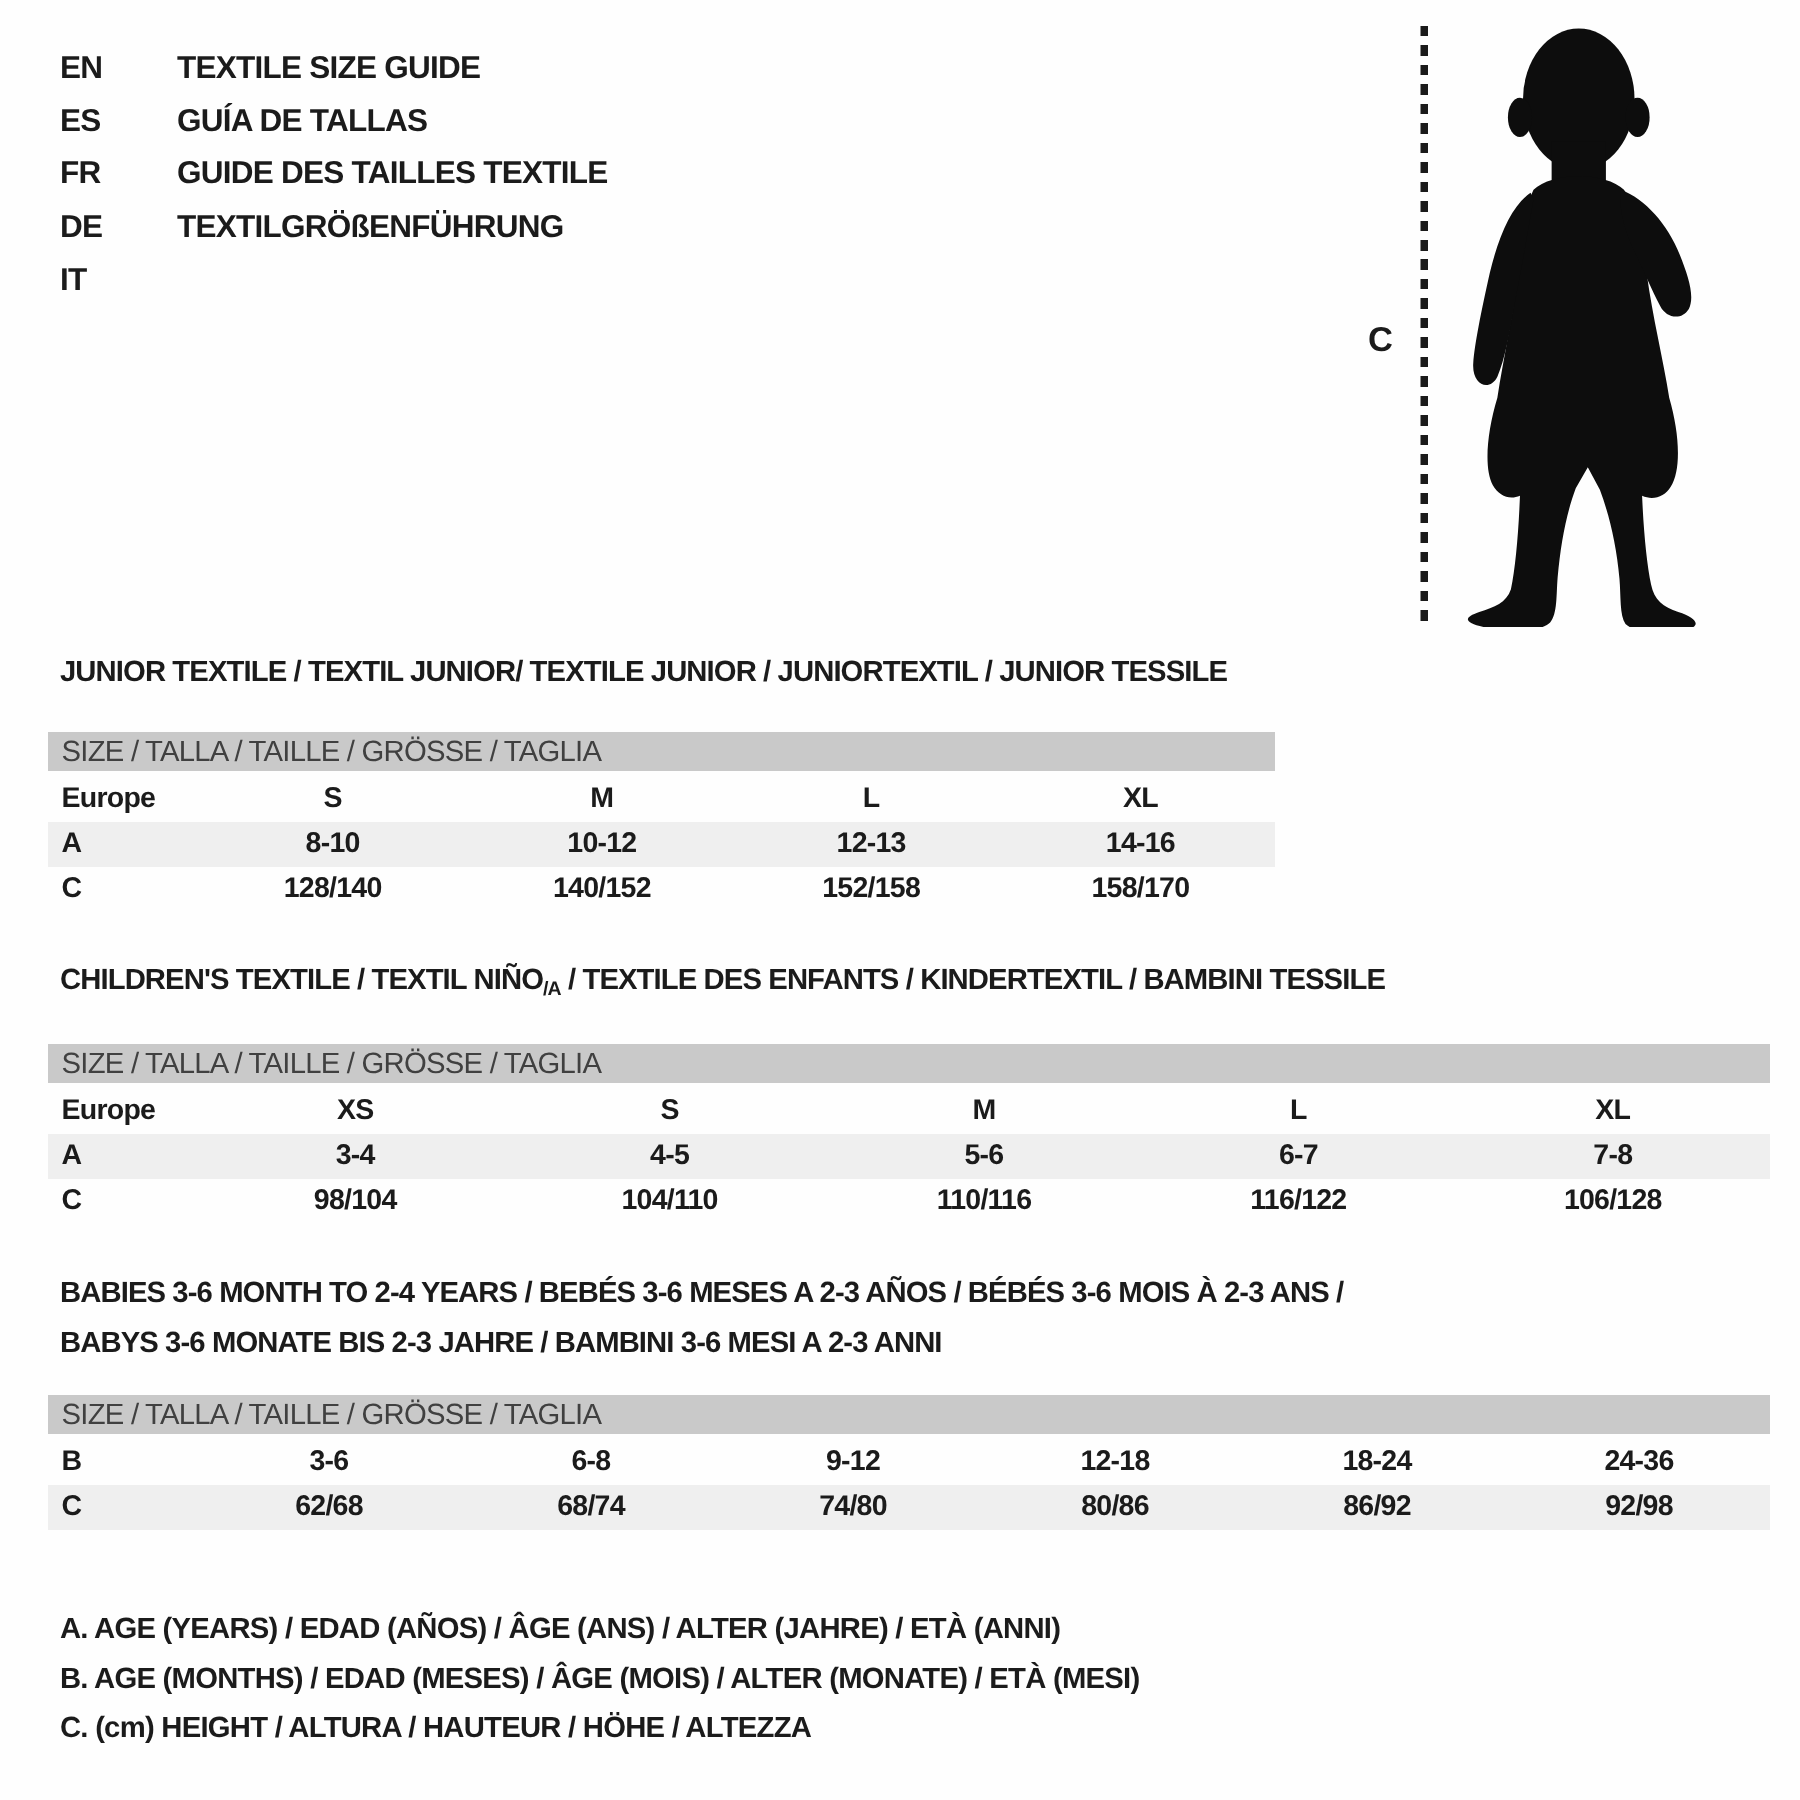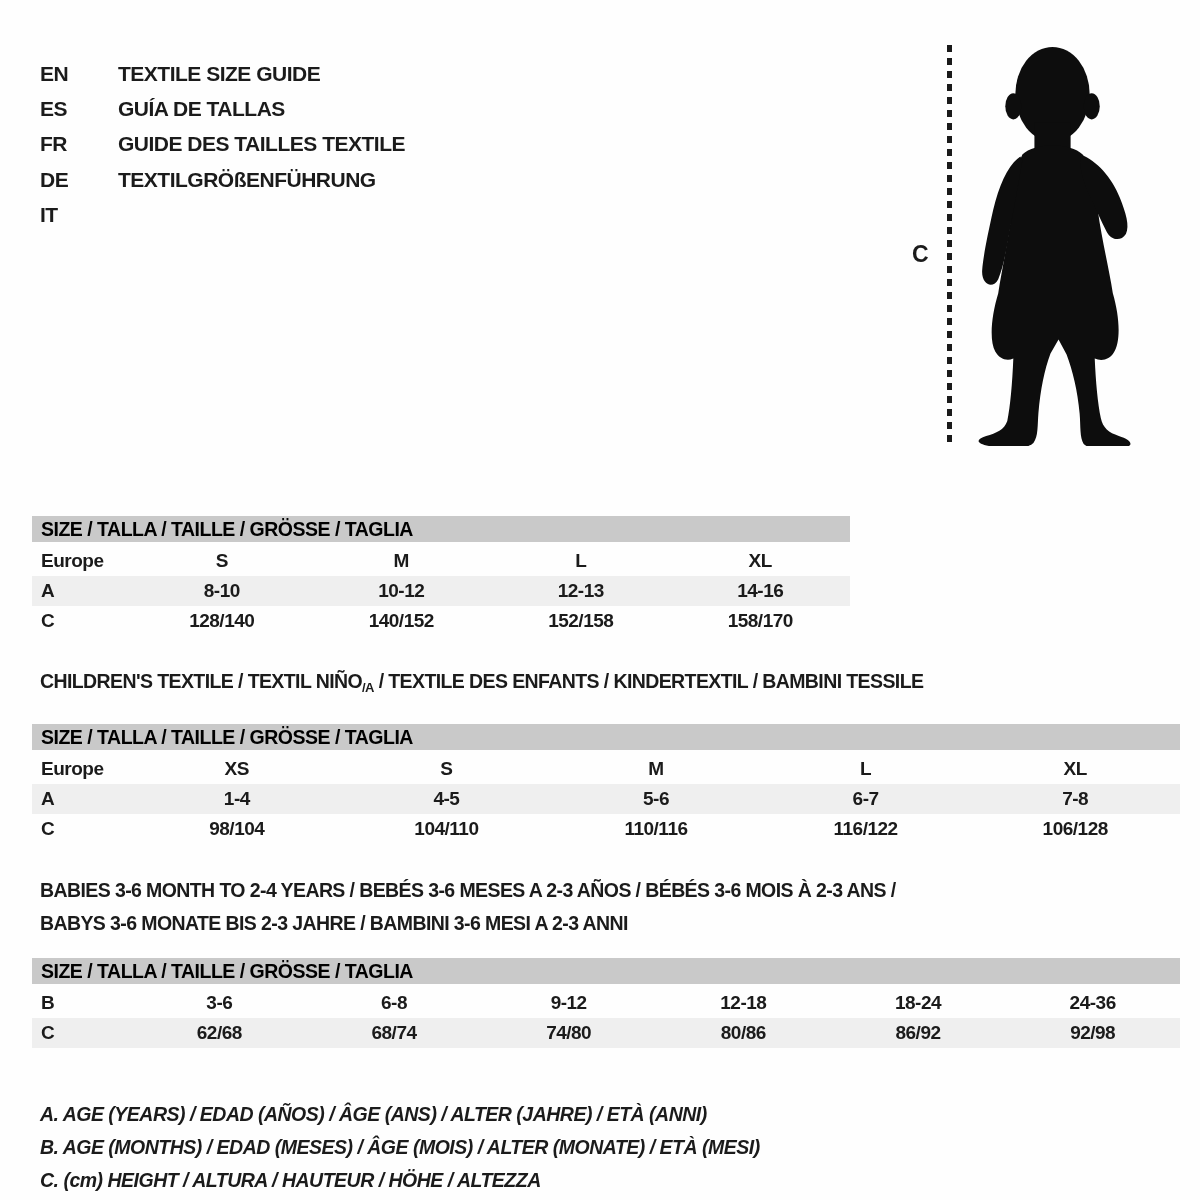--- a/index.html
+++ b/index.html
@@ -3,21 +3,21 @@
 <meta charset="utf-8">
 <style>
   html, body { margin: 0; padding: 0; }
   body {
     width: 1200px; height: 1200px;
     background: #fefefe;
     font-family: "Liberation Sans", sans-serif;
     color: #1b1b1b;
     overflow: hidden;
   }
-  .page { position: relative; width: 1200px; height: 1064px; margin-top: 28px; }
+  .page { position: relative; width: 1200px; height: 1064px; }
 
   
   .lang-block { position: absolute; left: 40px; top: 28px; }
   .lang-row { display: flex; height: 35.4px; align-items: center; }
   .lang-code, .lang-title {
     font-weight: 700; font-size: 21px; letter-spacing: -0.5px; white-space: nowrap;
   }
   .lang-code { width: 78px; }
 
   
@@ -41,37 +41,37 @@
   .sec-title.babies   { top: 846px; line-height: 33px; white-space: normal; width: 930px; }
   .sub-a { font-size: 13px; vertical-align: -4px; }
 
   
   .size-table { position: absolute; left: 32px; }
   .size-table.junior   { top: 488px; width: 818px; }
   .size-table.children { top: 696px; width: 1148px; }
   .size-table.babies   { top: 930px; width: 1148px; }
   .t-head {
     height: 26px; line-height: 26px; margin-bottom: 4px;
-    background: #c9c9c9; color: #000000;
-    font-weight: 700; font-size: 19.5px; letter-spacing: -0.5px;
+    background: #c9c9c9; color: #404040;
+    font-weight: 400; font-size: 19.5px; letter-spacing: -0.5px;
     padding-left: 9px;
   }
   .t-row { display: grid; height: 30px; align-items: center; }
   .junior   .t-row { grid-template-columns: 100px repeat(4, 1fr); }
   .children .t-row { grid-template-columns: 100px repeat(5, 1fr); }
   .babies   .t-row { grid-template-columns: 100px repeat(6, 1fr); }
   .t-row.shaded { background: #efefef; }
   .cell {
     font-weight: 700; font-size: 19px; letter-spacing: -0.5px;
     text-align: center; white-space: nowrap;
   }
   .cell.lbl { text-align: left; padding-left: 9px; }
 
   
-  .legend { position: absolute; left: 40px; top: 1070px; font-style: italic; }
+  .legend { position: absolute; left: 40px; top: 1070px; }
   .legend-line {
     font-weight: 700; font-size: 19.5px; letter-spacing: -0.5px;
     line-height: 33px; white-space: nowrap;
   }
 </style>
 </head>
 <body>
 
 <div class="page">
 
@@ -104,20 +104,21 @@
       <ellipse cx="90" cy="50" rx="37" ry="47"></ellipse>
       <ellipse cx="51" cy="62" rx="8" ry="13"></ellipse>
       <ellipse cx="129" cy="62" rx="8" ry="13"></ellipse>
       <rect x="72" y="78" width="36" height="40"></rect>
       <path d="M60 110 C72 98 108 98 120 110 C128 122 133 142 135 165 C139 195 146 222 150 248 C157 272 158 296 151 307 C147 314 139 316 132 313 C133 336 135 358 138 372 C140 382 146 387 156 390 C169 394 172 400 160 402 C146 405 127 404 121 398 C117 392 118 380 117 368 C115 345 110 325 104 309 L96 294 L88 308 C82 324 78 344 76 367 C75 379 76 391 71 397 C65 403 46 404 32 401 C14 398 12 394 24 390 C34 387 42 384 45 375 C48 361 50 338 51 313 C44 316 37 313 33 306 C27 295 29 271 36 248 C40 222 46 195 50 165 C52 142 54 122 60 110 Z"></path>
       <path d="M58 112 C46 120 37 140 31 165 C25 192 21 212 20 225 C19 240 31 244 36 234 C41 222 44 206 47 188 C52 162 57 134 60 116 Z"></path>
       <path d="M118 110 C134 116 149 133 157 153 C163 168 167 181 163 189 C158 197 148 195 144 187 C138 176 133 163 127 151 C121 139 116 122 118 110 Z"></path>
     </g>
   </svg>
 
+  <div class="sec-title junior">JUNIOR TEXTILE / TEXTIL JUNIOR/ TEXTILE JUNIOR / JUNIORTEXTIL / JUNIOR TESSILE</div>
   <div class="size-table junior">
     <div class="t-head">SIZE / TALLA / TAILLE / GRÖSSE / TAGLIA</div>
     <div class="t-row">
       <span class="cell lbl">Europe</span>
       <span class="cell">S</span>
       <span class="cell">M</span>
       <span class="cell">L</span>
       <span class="cell">XL</span>
     </div>
     <div class="t-row shaded">
@@ -144,21 +145,21 @@
     <div class="t-row">
       <span class="cell lbl">Europe</span>
       <span class="cell">XS</span>
       <span class="cell">S</span>
       <span class="cell">M</span>
       <span class="cell">L</span>
       <span class="cell">XL</span>
     </div>
     <div class="t-row shaded">
       <span class="cell lbl">A</span>
-      <span class="cell">1-4</span>
+      <span class="cell">3-4</span>
       <span class="cell">4-5</span>
       <span class="cell">5-6</span>
       <span class="cell">6-7</span>
       <span class="cell">7-8</span>
     </div>
     <div class="t-row">
       <span class="cell lbl">C</span>
       <span class="cell">98/104</span>
       <span class="cell">104/110</span>
       <span class="cell">110/116</span>

